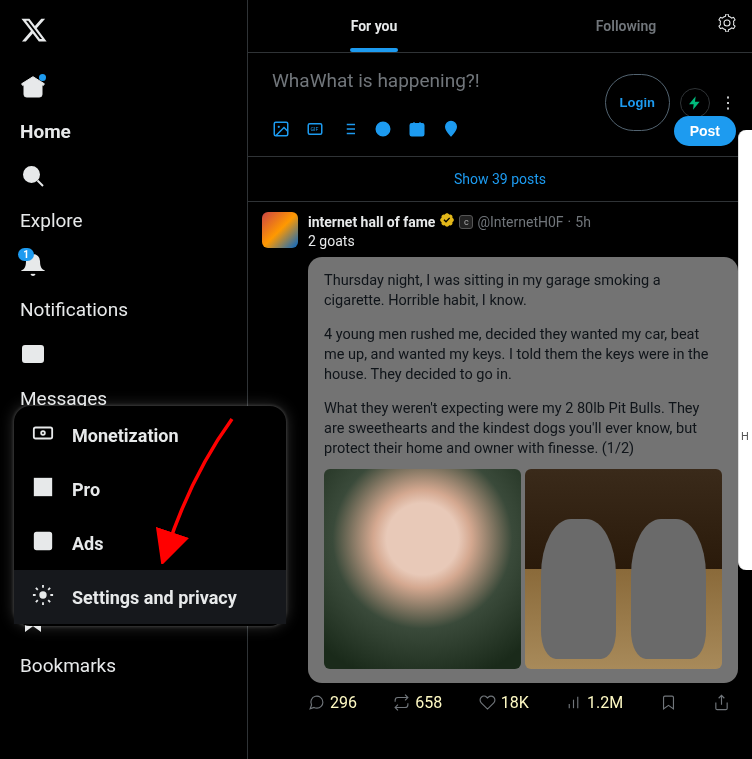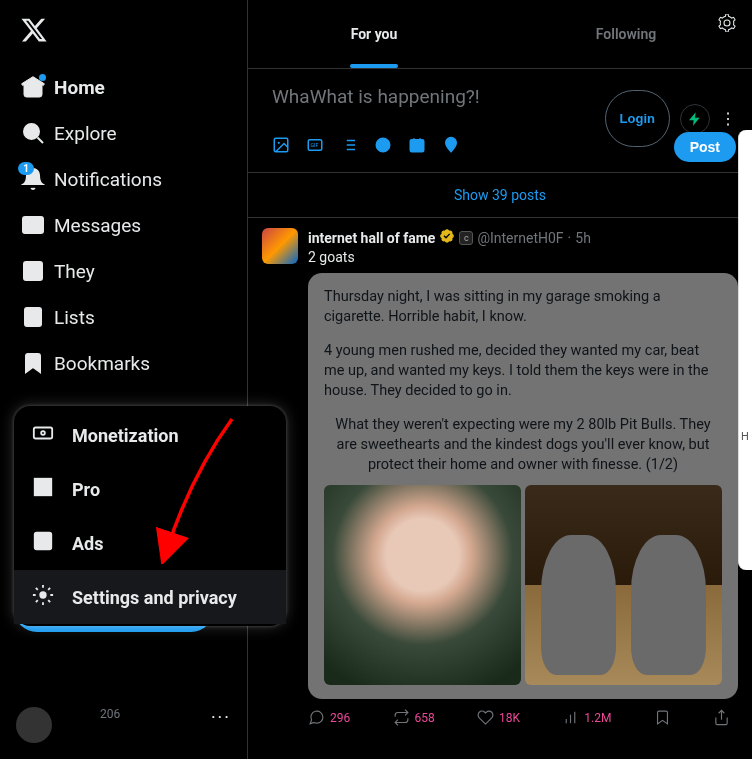--- a/index.html
+++ b/index.html
@@ -1,37 +1,37 @@
 <!DOCTYPE html>
 <html><head>
   <meta charset="utf-8">
   <style>
     * { margin: 0; padding: 0; box-sizing: border-box; }
     body { font-family: -apple-system, BlinkMacSystemFont, "Segoe UI", Roboto, Helvetica, Arial, sans-serif; background: #000; color: #e7e9ea; width: 752px; height: 759px; overflow: hidden; position: relative; }
     .app { display: flex; width: 100%; height: 100%; }
     .sidebar { width: 248px; border-right: 1px solid #2f3336; display: flex; flex-direction: column; padding: 8px 0; position: relative; }
     .logo { padding: 8px 12px 16px 20px; }
     .logo svg { width: 28px; height: 28px; fill: #e7e9ea; }
-    .nav-item { display: flex; align-items: center; padding: 10px 12px 10px 20px; gap: 8px; cursor: pointer; font-size: 19px; color: #e7e9ea; position: relative; }
+    .nav-item { display: flex; padding: 10px 12px 10px 20px; gap: 20px; cursor: pointer; font-size: 19px; color: #e7e9ea; position: relative; flex-direction: column; }
     .nav-item.bold { font-weight: 700; }
     .nav-item .icon { width: 26px; height: 26px; display: flex; align-items: center; justify-content: center; }
     .nav-item .icon svg { width: 24px; height: 24px; fill: #e7e9ea; stroke: #e7e9ea; }
     .home-dot { position: absolute; top: 0; right: 0; width: 7px; height: 7px; background: #1d9bf0; border-radius: 50%; }
     .notif-badge { position: absolute; top: -4px; left: -2px; background: #1d9bf0; color: #fff; font-size: 10px; font-weight: 700; border-radius: 10px; padding: 1px 5px; min-width: 16px; text-align: center; }
     .more-menu { position: absolute; left: 14px; top: 406px; width: 272px; background: #000; border-radius: 16px; box-shadow: 0 0 15px rgba(255,255,255,0.2), 0 0 3px 1px rgba(255,255,255,0.15); padding: 2px 0; z-index: 50; }
     .more-menu-item { display: flex; align-items: center; gap: 18px; padding: 14px 18px; font-size: 18px; font-weight: 700; cursor: pointer; color: #e7e9ea; }
     .more-menu-item.hover { background: #16181c; }
     .more-menu-item .icon svg { width: 22px; height: 22px; fill: #e7e9ea; }
     .post-btn { margin: 16px 16px 0 14px; background: #1d9bf0; color: #fff; font-weight: 700; font-size: 16px; padding: 14px 0; border: none; border-radius: 9999px; cursor: pointer; width: 200px; text-align: center; }
     .sidebar-bottom { margin-top: auto; display: flex; padding: 8px 16px; gap: 8px; }
     .avatar-small { width: 36px; height: 36px; border-radius: 50%; background: #333; }
     .count-small { font-size: 12px; color: #71767b; margin-left: 40px; }
     .dots { margin-left: auto; color: #e7e9ea; font-size: 18px; letter-spacing: 2px; }
     .main { flex: 1; display: flex; flex-direction: column; overflow: hidden; }
-    .tabs { display: flex; align-items: center; height: 69px; border-bottom: 1px solid #2f3336; position: relative; }
+    .tabs { display: flex; align-items: center; height: 53px; border-bottom: 1px solid #2f3336; position: relative; }
     .tab { flex: 1; text-align: center; font-size: 14px; font-weight: 600; color: #71767b; cursor: pointer; height: 100%; display: flex; align-items: center; justify-content: center; position: relative; }
     .tab.active { color: #e7e9ea; font-weight: 700; }
     .tab.active::after { content: ""; position: absolute; bottom: 0; left: 50%; transform: translateX(-50%); width: 48px; height: 4px; background: #1d9bf0; border-radius: 4px; }
     .tabs-gear { position: absolute; right: 16px; top: 14px; cursor: pointer; }
     .tabs-gear svg { width: 18px; height: 18px; fill: #e7e9ea; }
     .composer { padding: 12px 16px 10px 24px; border-bottom: 1px solid #2f3336; }
     .composer-text { font-size: 19px; color: #71767b; padding: 4px 0 18px; }
     .composer-row { display: flex; align-items: center; justify-content: space-between; margin-top: 6px; }
     .composer-icons { display: flex; gap: 16px; }
     .composer-icons .ci svg { width: 18px; height: 18px; fill: #1d9bf0; }
@@ -47,29 +47,29 @@
     .tweet-avatar { width: 36px; height: 36px; border-radius: 6px; background: linear-gradient(135deg,#c44,#f90,#06c); flex-shrink: 0; }
     .tweet-body { flex: 1; }
     .tweet-head { display: flex; align-items: center; gap: 4px; font-size: 14px; flex-wrap: wrap; }
     .tweet-name { font-weight: 700; color: #e7e9ea; }
     .verify svg { width: 16px; height: 16px; fill: #e2b719; }
     .sq-badge { width: 14px; height: 14px; background: #222; border: 1px solid #555; border-radius: 3px; display: inline-flex; align-items:center; justify-content:center; font-size:9px; color:#aaa;}
     .tweet-handle, .tweet-time { color: #71767b; }
     .tweet-text { font-size: 14px; color: #e7e9ea; margin-top: 2px; }
     .tweet-card { margin-top: 8px; background: #737373; color: #0f1419; border-radius: 14px; padding: 14px 16px; font-size: 14.5px; line-height: 1.38; }
     .tweet-card p { margin-bottom: 14px; }
-    .tweet-card p:last-of-type { margin-bottom: 10px; text-align: center; }
+    .tweet-card p:last-of-type { margin-bottom: 10px; }
     .tweet-imgs { display: flex; gap: 4px; }
     .tweet-img { flex: 1; height: 200px; border-radius: 6px; }
     .img-a { background: radial-gradient(circle at 50% 35%, #e8c9b8 22%, #d4a890 30%, #3a4a3a 55%, #1a2a1a 90%); }
     .img-b { background: linear-gradient(#3a2a1a 0%, #2a1a0a 50%, #8a6a3a 50%, #a88a5a 100%); position: relative; }
     .img-b::before, .img-b::after { content: ""; position: absolute; bottom: 10px; width: 38%; height: 70%; background: #6a6a6a; border-radius: 40% 40% 20% 20%; }
     .img-b::before { left: 8%; }
     .img-b::after { right: 8%; }
-    .tweet-actions { display: flex; align-items: center; justify-content: space-between; padding: 10px 8px 4px 0; font-size: 12px; color: #ec4899; }
+    .tweet-actions { display: flex; align-items: center; justify-content: space-between; padding: 10px 8px 4px 0; font-size: 16px; color: #fef9c3; }
     .ta { display: flex; align-items: center; gap: 5px; cursor: pointer; }
     .ta svg { width: 17px; height: 17px; fill: none; stroke: #71767b; stroke-width: 1.6; }
     .arrow-overlay { position: absolute; left: 152px; top: 414px; z-index: 60; pointer-events: none; }
     .arrow-overlay svg { width: 90px; height: 150px; }
     .right-sliver { position: absolute; right: 0; top: 130px; width: 14px; height: 440px; background: #fff; border-left: 1px solid #ddd; border-radius: 8px 0 0 8px; }
     .right-sliver::after { content:"H"; position: absolute; left: 2px; top: 300px; font-size: 11px; color: #555;}
   </style>
 </head>
 <body>
 

